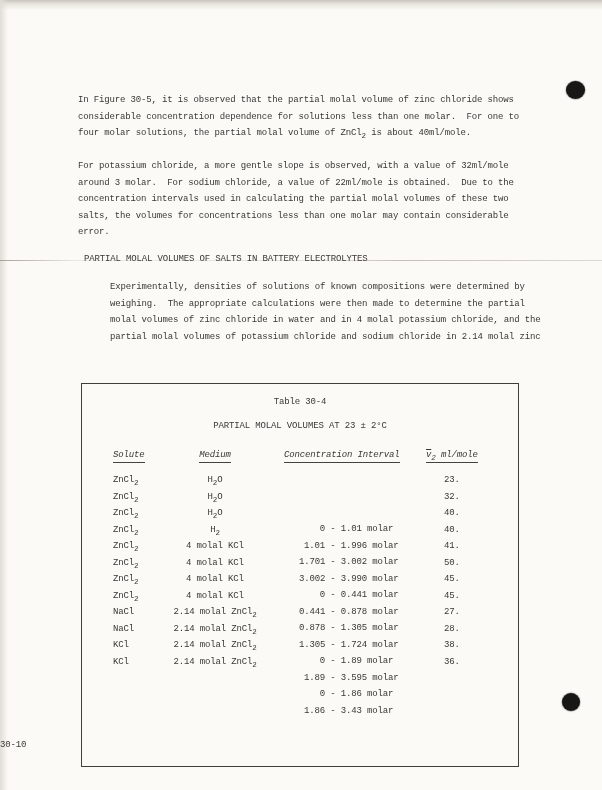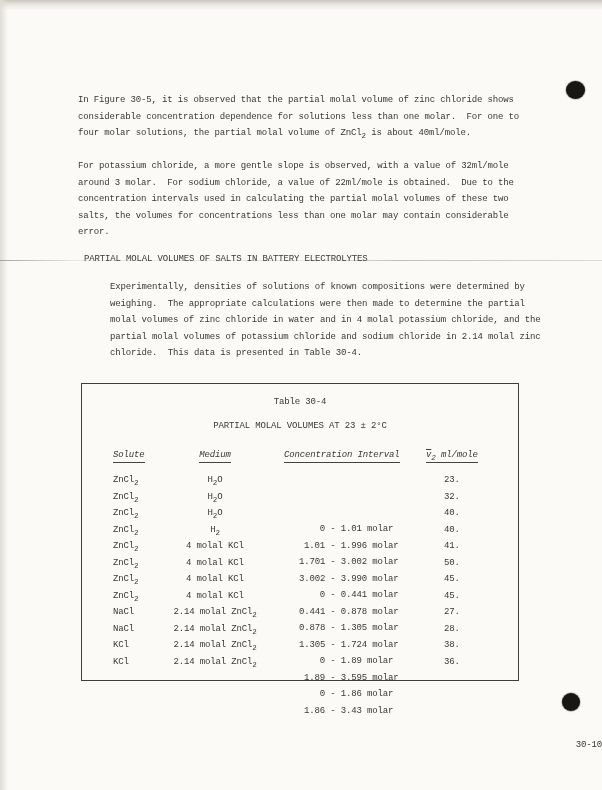--- a/index.html
+++ b/index.html
@@ -17,21 +17,21 @@
     background:linear-gradient(90deg,#e0ddd6 0%,rgba(251,250,246,0) 100%); }
   .para { position:absolute; left:78px; line-height:16.55px; }
   .para .line { white-space:pre; }
   .p1 { top:92px; }
   .p2 { top:158px; }
   .p3 { top:279px;margin-left:32px; }
   .heading { position:absolute; left:64px; top:254px; white-space:pre;margin-left:20px; }
   .fold { position:absolute; left:0; right:0; top:260px; height:1px;
     background:linear-gradient(90deg, rgba(148,143,133,0.8) 0%, rgba(148,143,133,0.15) 13%,
       rgba(148,143,133,0.22) 55%, rgba(148,143,133,0.55) 66%, rgba(148,143,133,0.30) 100%); }
-  .tbox { position:absolute; left:81px; top:383px; width:438px; height:298px;
+  .tbox { position:absolute; left:81px; top:383px; width:438px; height:384px;
     border:1.5px solid #403e3b; }
   .t-title { position:absolute; top:13px; left:0; right:0; text-align:center; }
   .t-sub   { position:absolute; top:37px; left:0; right:0; text-align:center; }
   .t-head  { position:absolute; top:66px; left:0; right:0; height:20px; }
   .h-solute   { position:absolute; left:31px; }
   .h-medium   { position:absolute; left:90px; width:86px; text-align:center; }
   .h-interval { position:absolute; left:202px; }
   .h-value    { position:absolute; left:344px; }
   .u { border-bottom:1px solid #45433e; padding-bottom:2px;font-style:italic; }
   .t-rows { position:absolute; top:88px; left:0; right:0; }
@@ -40,21 +40,21 @@
   .c-medium   { position:absolute; left:90px; width:86px; text-align:center; top:0; }
   .c-interval { position:absolute; left:217px; top:9px; white-space:pre;margin-top:40px; }
   .c-interval .f { display:inline-block; width:26px; text-align:right; }
   .c-value    { position:absolute; left:362px; top:0; }
   sub { font-size:7.5px; position:relative; top:3px; vertical-align:baseline; line-height:0; }
   .vbar { text-decoration:overline; }
   .dot { position:absolute; border-radius:50%; background:#171716;
     box-shadow:0 0 1px 0.5px rgba(23,23,22,0.45); }
   .dot1 { left:566px; top:81px;  width:19px; height:18px; }
   .dot2 { left:562px; top:693px; width:18px; height:18px; }
-  .pageno { position:absolute; left:0; right:0; top:740px; text-align:right; }
+  .pageno { position:absolute; left:0; right:0; top:740px; text-align:left; }
 </style>
 </head>
 <body>
 
 <div class="paper">
   <div class="scan-top"></div>
   <div class="scan-left"></div>
 
   <div class="para p1">
       <div class="line"><span>In Figure 30-5, it is observed that the partial molal volume of zinc chloride shows</span></div>
@@ -70,21 +70,20 @@
     </div>
 
   <div class="fold"></div>
   <div class="heading">PARTIAL MOLAL VOLUMES OF SALTS IN BATTERY ELECTROLYTES</div>
 
   <div class="para p3">
       <div class="line"><span>Experimentally, densities of solutions of known compositions were determined by</span></div>
       <div class="line"><span>weighing.  The appropriate calculations were then made to determine the partial</span></div>
       <div class="line"><span>molal volumes of zinc chloride in water and in 4 molal potassium chloride, and the</span></div>
       <div class="line"><span>partial molal volumes of potassium chloride and sodium chloride in 2.14 molal zinc</span></div>
-      <div class="line"><span>chloride.  This data is presented in Table 30-4.</span></div>
     </div>
 
   <div class="tbox">
     <div class="t-title">Table 30-4</div>
     <div class="t-sub">PARTIAL MOLAL VOLUMES AT 23 ± 2°C</div>
     <div class="t-head">
       <span class="h-solute u">Solute</span>
       <span class="h-medium"><span class="u">Medium</span></span>
       <span class="h-interval u">Concentration Interval</span>
       <span class="h-value u"><span class="vbar">v</span><sub>2</sub><span> ml/mole</span></span>

